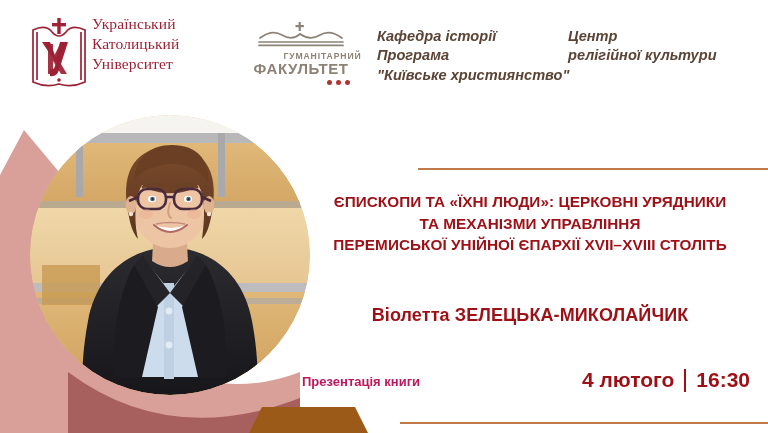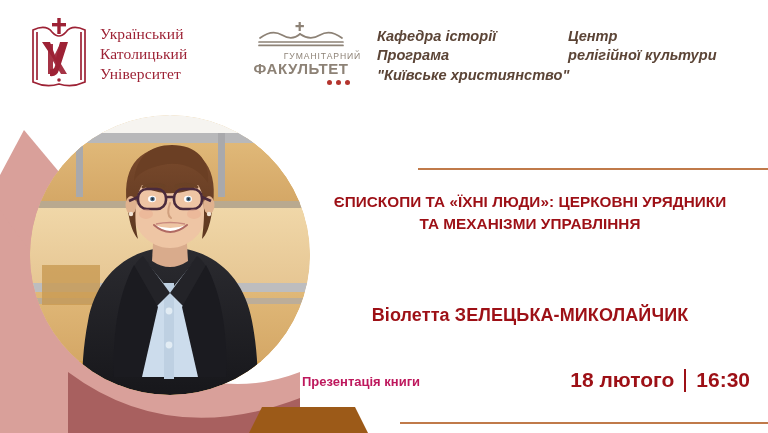--- a/index.html
+++ b/index.html
@@ -26,22 +26,21 @@
     z-index:40;
     display:flex;
     align-items:center;
   }
 
   
   .ucu-logo{
     position:absolute;
     left:26px;top:14px;
     display:flex;
-    align-items:center;
-    gap:8px;
+    align-items:flex-start;
   }
   .ucu-mark{
     position:relative;
     width:66px;height:80px;
     flex:0 0 auto;
   }
   .ucu-mark svg{display:block;}
   .ucu-name{
     display:flex;
     flex-direction:column;
@@ -61,21 +60,21 @@
     display:flex;
     flex-direction:column;
     align-items:center;
   }
   .fac-mark{width:90px;height:26px;}
   .fac-mark svg{display:block;}
   .fac-l1{
     font-size:8.6px;
     letter-spacing:.9px;
     color:#8d8276;
-    font-weight:normal;
+    font-weight:bold;
     margin-top:3px;
     white-space:nowrap;
     padding-left:43px;
   }
   .fac-l2{
     font-size:15px;
     letter-spacing:.6px;
     color:#8d8276;
     font-weight:bold;
     line-height:1.05;
@@ -397,28 +396,29 @@
   </div>
 
   <div class="content">
 
 
     <div class="rule-top"></div>
 
     <div class="title">
       <span class="tl">ЄПИСКОПИ ТА «ЇХНІ ЛЮДИ»: ЦЕРКОВНІ УРЯДНИКИ</span>
       <span class="tl">ТА МЕХАНІЗМИ УПРАВЛІННЯ</span>
+      <span class="tl">ПЕРЕМИСЬКОЇ УНІЙНОЇ ЄПАРХІЇ XVII–XVIII СТОЛІТЬ</span>
     </div>
 
     <div class="speaker">Віолетта ЗЕЛЕЦЬКА-МИКОЛАЙЧИК</div>
 
     <div class="book-pres">Презентація книги</div>
 
     <div class="when">
-      <span>18 лютого</span>
+      <span>4 лютого</span>
       <span class="sep"></span>
       <span>16:30</span>
     </div>
 
     <div class="rule-bot"></div>
   </div>
 
 </div>
 
 </body></html>

